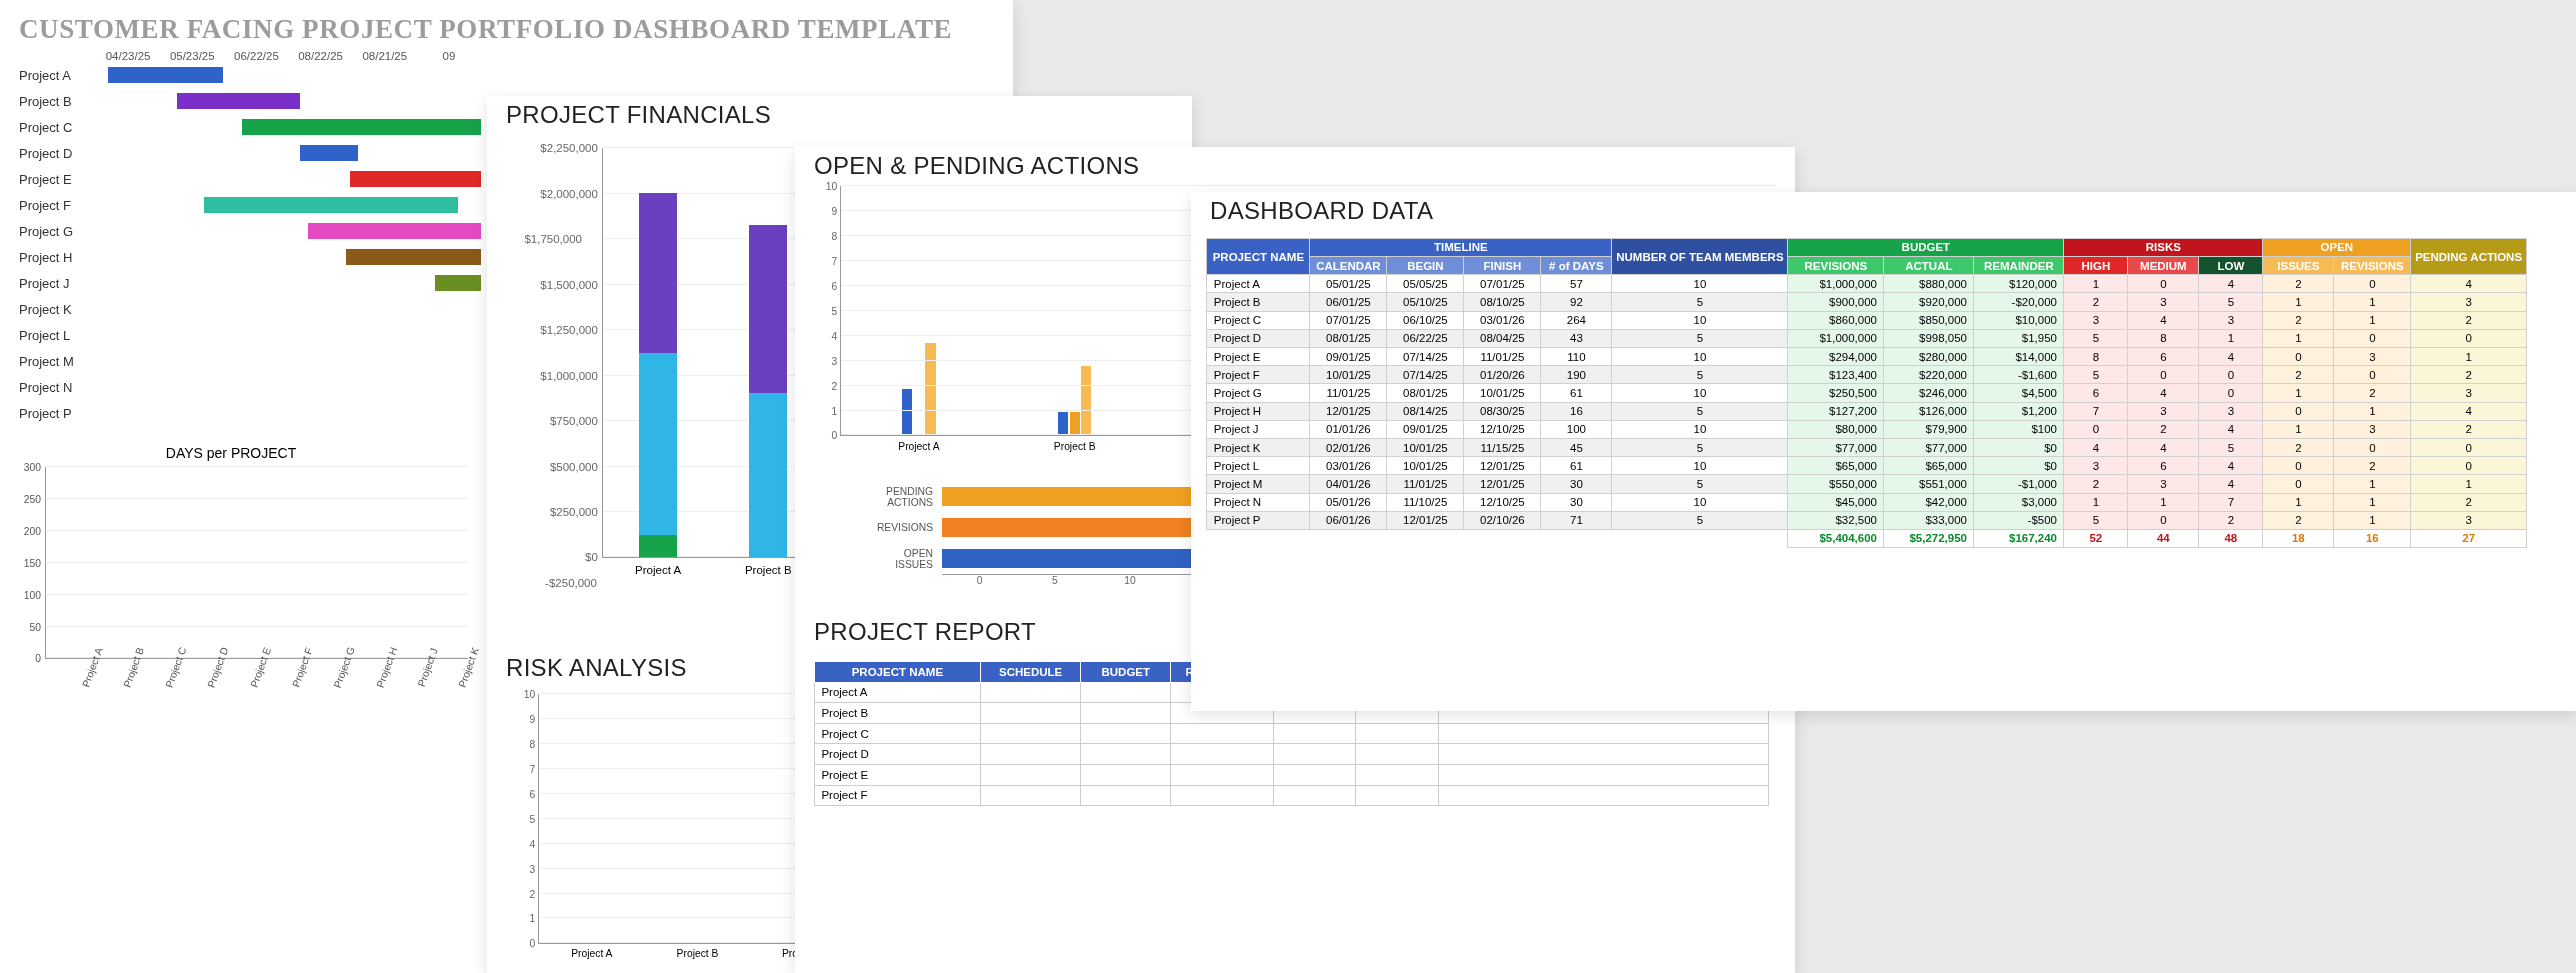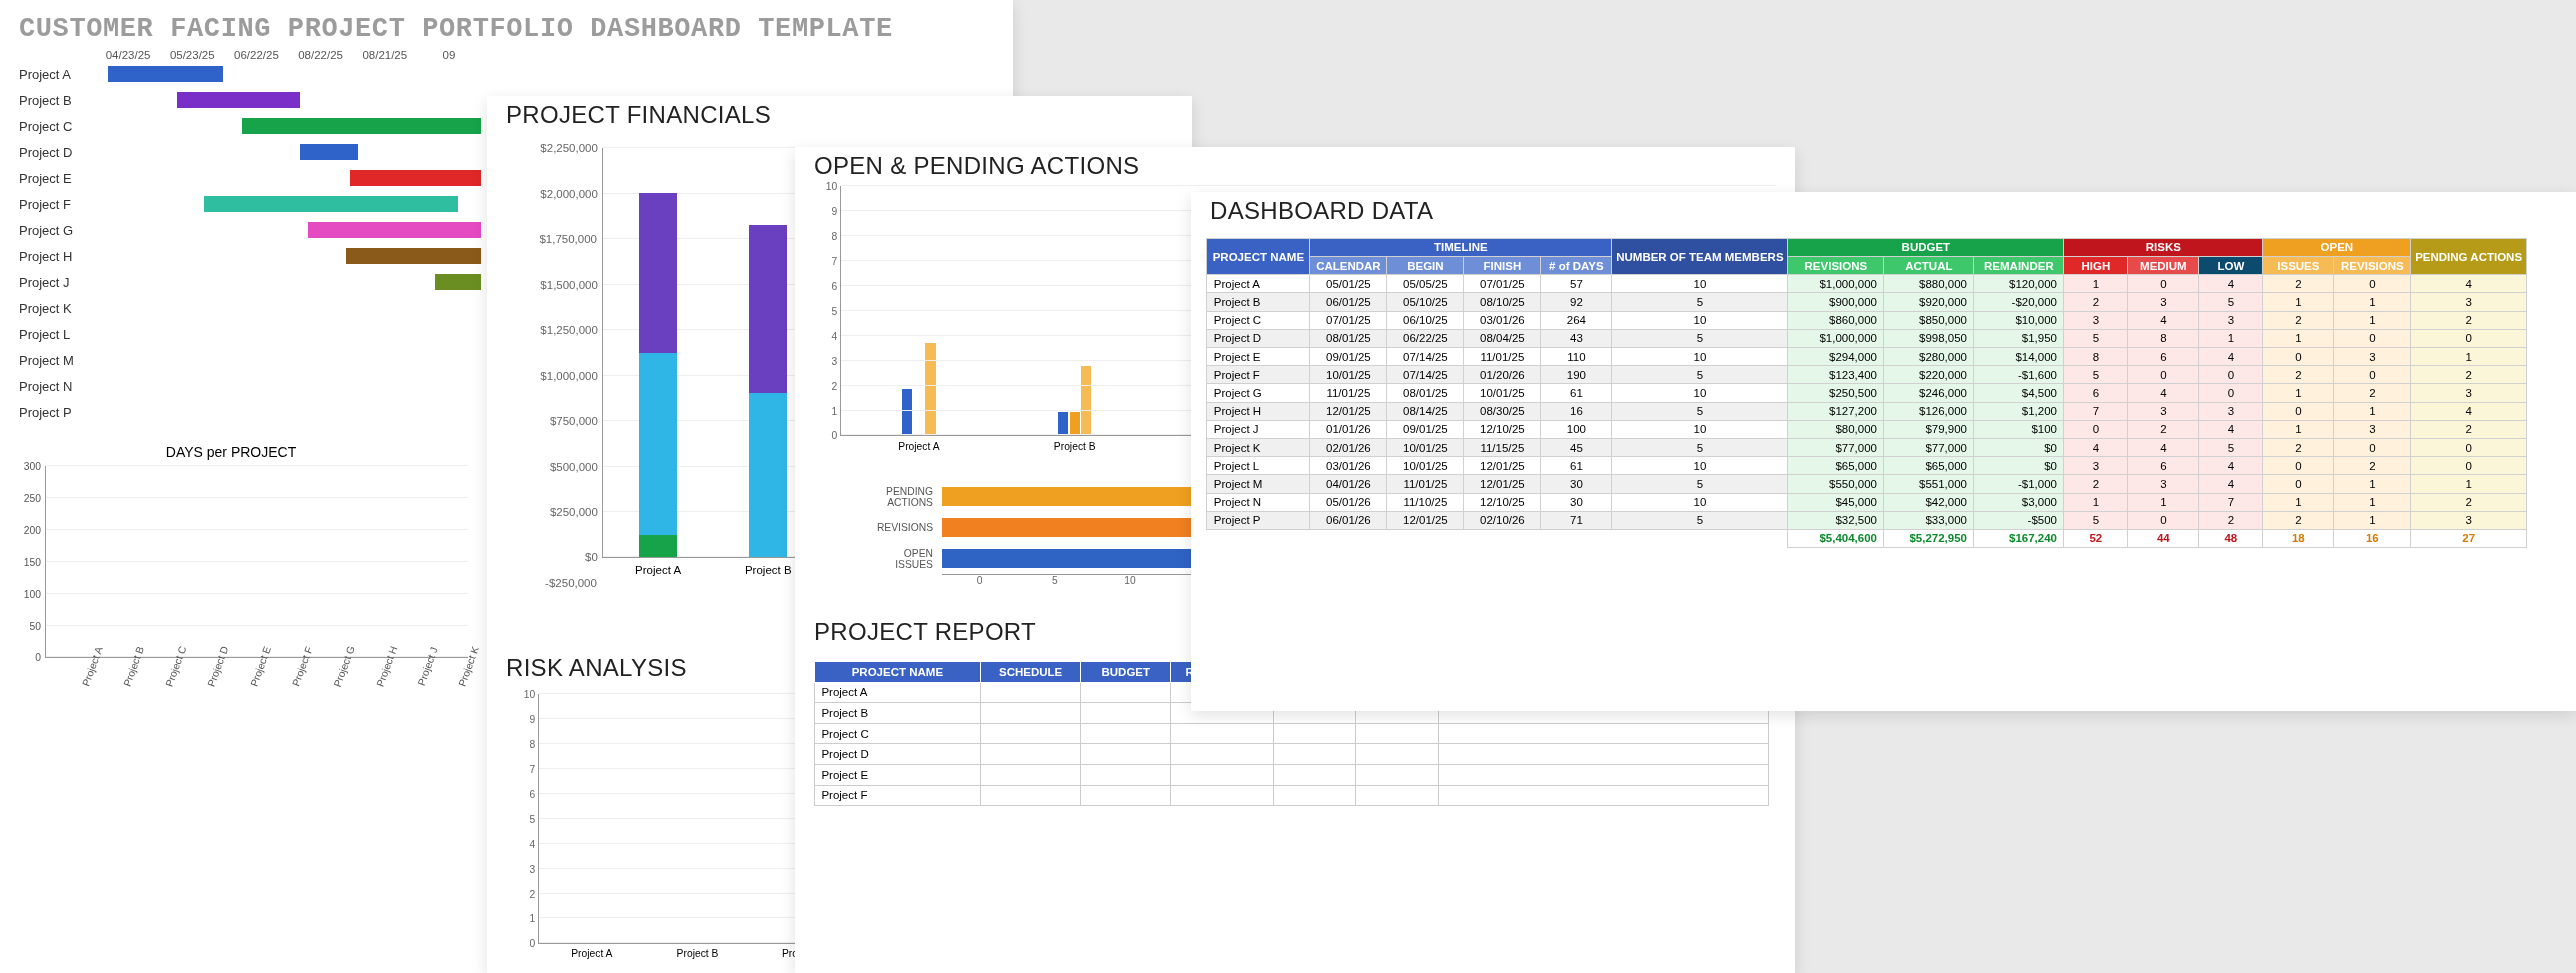--- a/index.html
+++ b/index.html
@@ -17,21 +17,21 @@
     box-shadow: 0 5.1px 15.4px rgba(0,0,0,0.12);
   }
   
   .panel-main { left: 0; top: 0; width: 1013px; height: 974px; }
   .main-title {
     color: #9c9c9c;
     font-size: 27px;
     font-weight: 700;
     letter-spacing: 0.6px;
     padding: 14px 19px 5.1px 19px;
-    font-family: Liberation Mono, monospace;
+    font-family: Liberation Serif, serif;
   }
   .section-title {
     color: #222;
     font-size: 24px;
     font-weight: 400;
     letter-spacing: 0.3px;
     padding: 5.1px 19px 6.4px 19px;
     font-family: "Century Gothic", Arial, sans-serif;
   }
 
@@ -112,21 +112,21 @@
   .grp-timeline { background:#3a62c4; }
   .grp-team { background:#2f4fa0; }
   .grp-budget { background:#16a34a; }
   .grp-risks { background:#c0151c; }
   .grp-open { background:#f0a020; }
   .grp-pending { background:#b59b18; }
   .sub-cal { background:#6e8ed8; }
   .sub-bud { background:#3ec76b; }
   .sub-risk-h { background:#e02828; }
   .sub-risk-m { background:#e64a4a; }
-  .sub-risk-l { background:#0c4a6e; }
+  .sub-risk-l { background:#14532d; }
   .sub-open { background:#f7bb55; }
   .row-alt { background:#f0f0f0; }
   .cell-green { color:#0a8a2c; font-weight:700; }
   .cell-red { color:#c0151c; font-weight:700; }
   .cell-orange { color:#d97a00; font-weight:700; }
   .bg-lgreen { background:#e5f7e9; }
   .bg-lred { background:#fde7e7; }
   .bg-lorange { background:#fff1dc; }
   .bg-lyellow { background:#fbf6d8; }
 
@@ -299,21 +299,21 @@
 </div>
 
 <div class="panel panel-fin">
   <div class="section-title">PROJECT FINANCIALS</div>
   <div id="fin-chart">
       <div style="position:relative;">
         <div class="fin-bars">
           <div style="position:absolute;right:100%;top:0;bottom:0;width:109px;">
             <span class="fin-y" style="position:absolute;right:5.1px;bottom:100%;font-size:11.5px;color:#666;transform:translateY(50%);">$2,250,000</span>
             <span class="fin-y" style="position:absolute;right:5.1px;bottom:88.88888888888889%;font-size:11.5px;color:#666;transform:translateY(50%);">$2,000,000</span>
-            <span class="fin-y" style="position:absolute;right:6px;bottom:77.77777777777779%;font-size:11.5px;color:#666;transform:translateY(50%);">$1,750,000</span>
+            <span class="fin-y" style="position:absolute;right:21px;bottom:77.77777777777779%;font-size:11.5px;color:#666;transform:translateY(50%);">$1,750,000</span>
             <span class="fin-y" style="position:absolute;right:5.1px;bottom:66.66666666666666%;font-size:11.5px;color:#666;transform:translateY(50%);">$1,500,000</span>
             <span class="fin-y" style="position:absolute;right:5.1px;bottom:55.55555555555556%;font-size:11.5px;color:#666;transform:translateY(50%);">$1,250,000</span>
             <span class="fin-y" style="position:absolute;right:5.1px;bottom:44.44444444444444%;font-size:11.5px;color:#666;transform:translateY(50%);">$1,000,000</span>
             <span class="fin-y" style="position:absolute;right:5.1px;bottom:33.33333333333333%;font-size:11.5px;color:#666;transform:translateY(50%);">$750,000</span>
             <span class="fin-y" style="position:absolute;right:5.1px;bottom:22.22222222222222%;font-size:11.5px;color:#666;transform:translateY(50%);">$500,000</span>
             <span class="fin-y" style="position:absolute;right:5.1px;bottom:11.11111111111111%;font-size:11.5px;color:#666;transform:translateY(50%);">$250,000</span>
             <span class="fin-y" style="position:absolute;right:5.1px;bottom:0%;font-size:11.5px;color:#666;transform:translateY(50%);">$0</span>
           </div>
           <div style="position:absolute;left:0;right:0;bottom:0%;border-top:0.6px solid #eee;"></div>
           <div style="position:absolute;left:0;right:0;bottom:11.11111111111111%;border-top:0.6px solid #eee;"></div>

